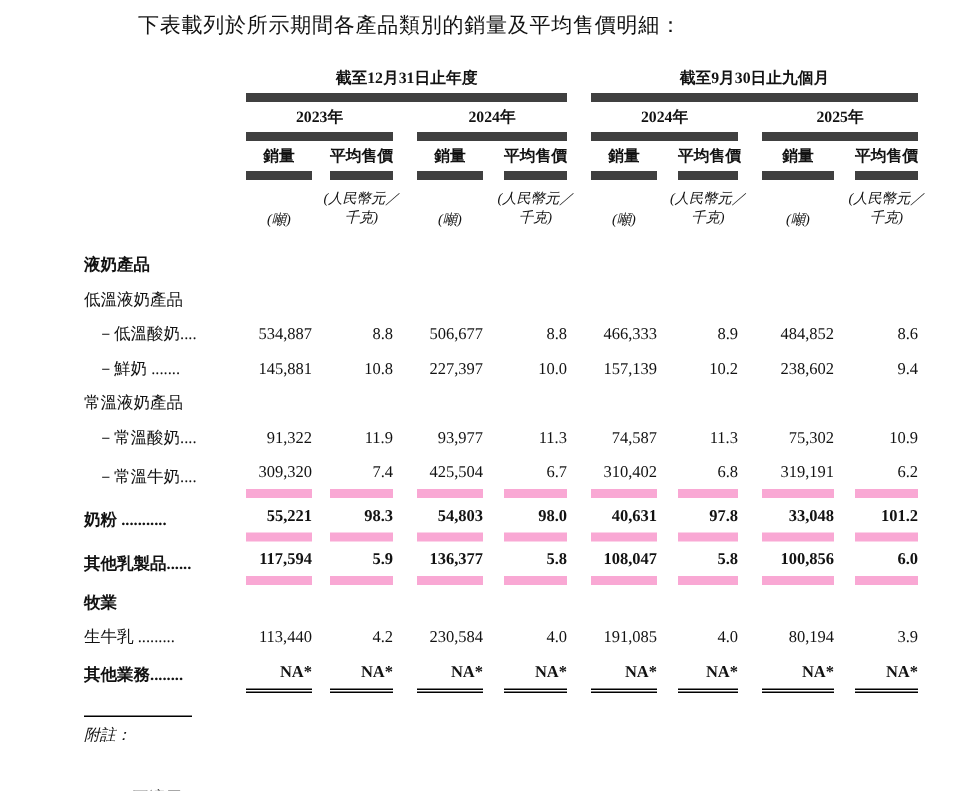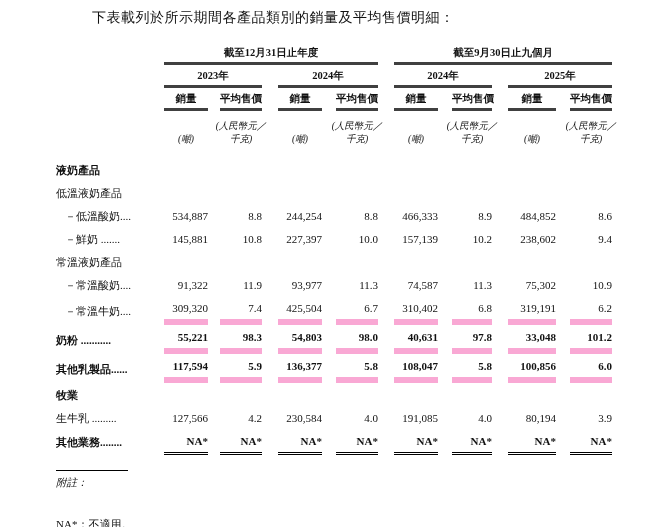--- a/index.html
+++ b/index.html
@@ -26,21 +26,21 @@
     table-layout: fixed;
     width: 556px;
   }
   td { padding: 0; }
 
   
   .ghead, .yhead, .mhead {
     font-weight: bold;
     font-size: 10.5px;
     text-align: center;
-    border-bottom: 3px solid #404040;
+    border-bottom: 6px solid #404040;
     padding: 4px 0 3px 0;
     line-height: 13px;
     white-space: nowrap;
   }
   tr.rU { height: 38px; }
   td.uc {
     vertical-align: bottom;
     text-align: center;
     font-style: italic;
     font-size: 9.5px;
@@ -192,21 +192,21 @@
       <td class="lbl" colspan="17">低溫液奶產品</td>
     </tr>
 
     <tr class="r">
       <td class="lbl ind">－低溫酸奶....</td>
       <td></td>
       <td class="v">534,887</td>
       <td></td>
       <td class="v">8.8</td>
       <td></td>
-      <td class="v">244,254</td>
+      <td class="v">506,677</td>
       <td></td>
       <td class="v">8.8</td>
       <td></td>
       <td class="v">466,333</td>
       <td></td>
       <td class="v">8.9</td>
       <td></td>
       <td class="v">484,852</td>
       <td></td>
       <td class="v">8.6</td>
@@ -316,21 +316,21 @@
       <td class="v">6.0</td>
     </tr>
 
     <tr class="r">
       <td class="lbl sec" colspan="17">牧業</td>
     </tr>
 
     <tr class="r">
       <td class="lbl">生牛乳 .........</td>
       <td></td>
-      <td class="v">127,566</td>
+      <td class="v">113,440</td>
       <td></td>
       <td class="v">4.2</td>
       <td></td>
       <td class="v">230,584</td>
       <td></td>
       <td class="v">4.0</td>
       <td></td>
       <td class="v">191,085</td>
       <td></td>
       <td class="v">4.0</td>

